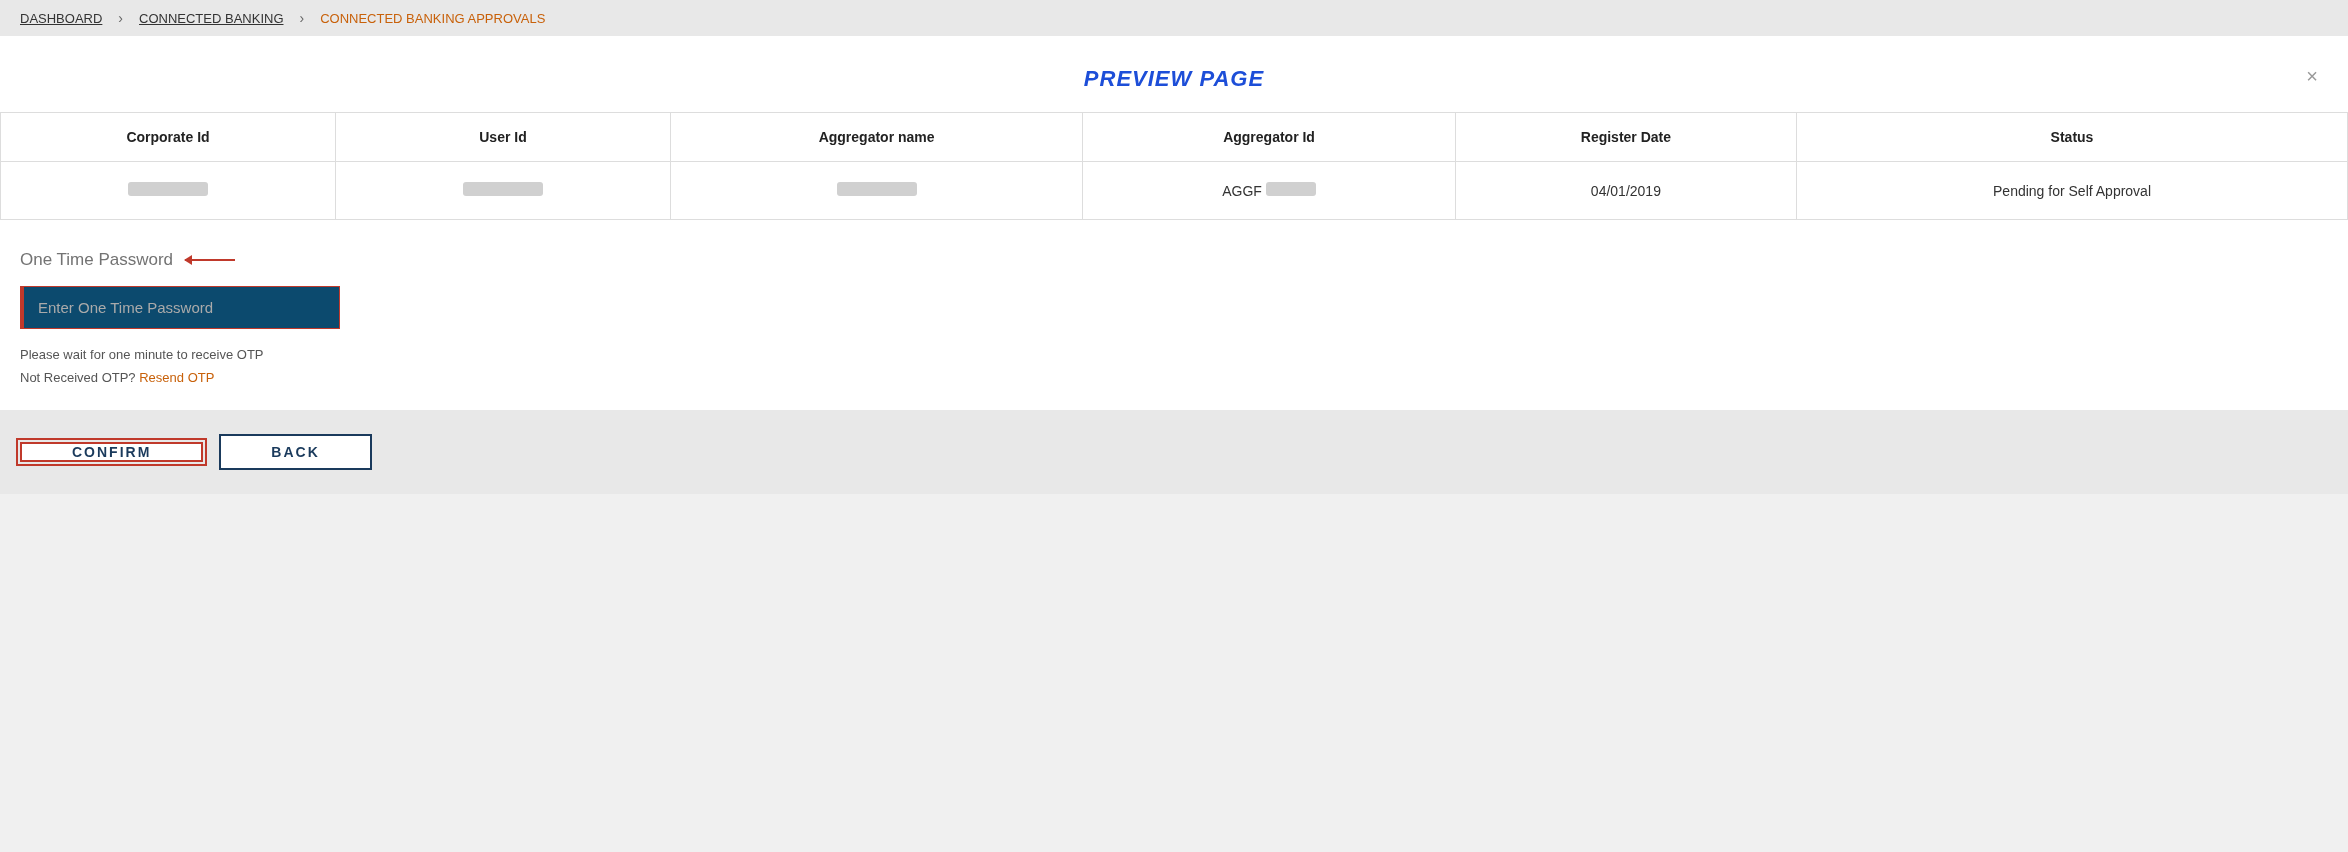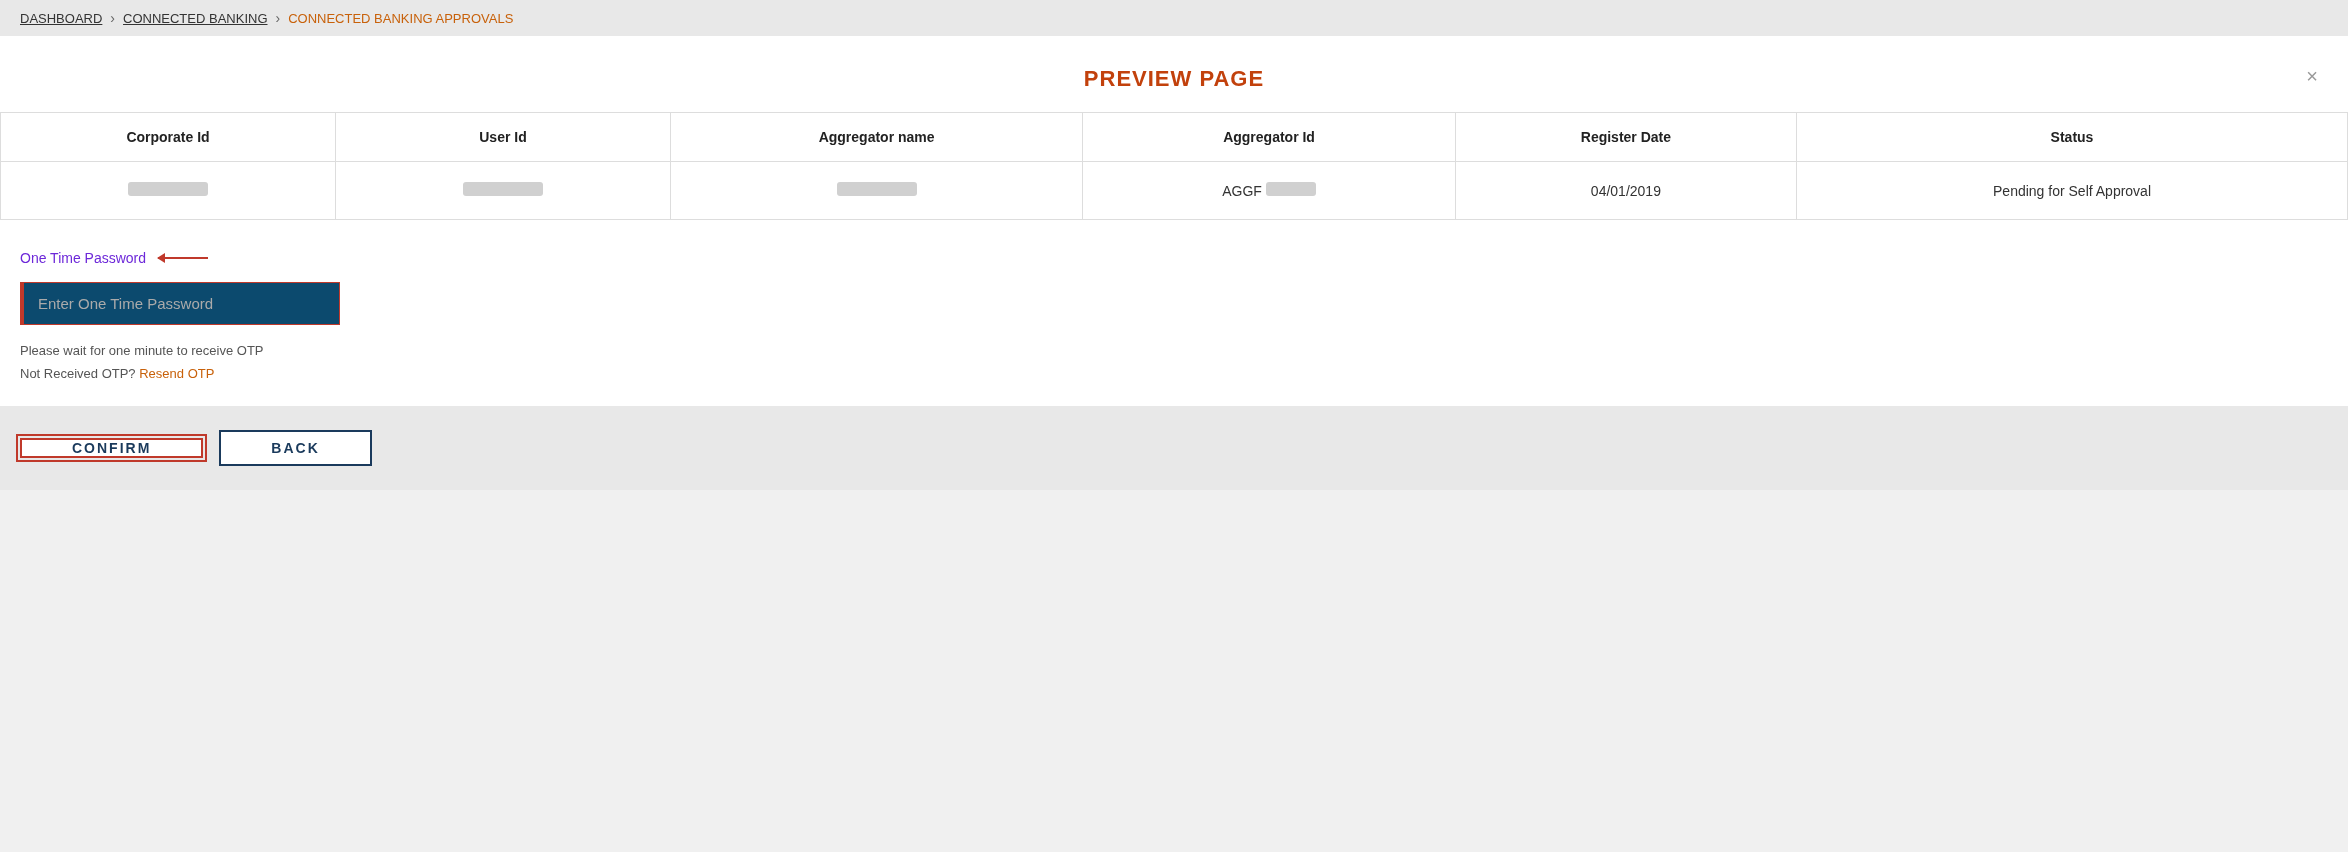--- a/index.html
+++ b/index.html
@@ -8,21 +8,21 @@
       background: #f0f0f0;
       min-height: 100vh;
     }
 
     
     .breadcrumb {
       background: #e8e8e8;
       padding: 10px 20px;
       display: flex;
       align-items: center;
-      gap: 8px;
+      gap: 16px;
       font-size: 13px;
       color: #333;
     }
     .breadcrumb-item {
       text-decoration: underline;
       color: #333;
       cursor: pointer;
     }
     .breadcrumb-item.active {
       color: #c8610a;
@@ -44,22 +44,23 @@
 
     
     .page-header {
       text-align: center;
       padding: 30px 20px 20px;
       position: relative;
     }
     .page-title {
       font-size: 22px;
       font-weight: bold;
-      color: #c2410c;
+      color: #1d4ed8;
       letter-spacing: 1px;
+      font-style: italic;
     }
     .close-btn {
       position: absolute;
       right: 30px;
       top: 30px;
       font-size: 20px;
       color: #999;
       cursor: pointer;
       background: none;
       border: none;
@@ -108,22 +109,22 @@
       padding: 30px 20px 20px;
       background: #fff;
     }
     .otp-label-row {
       display: flex;
       align-items: center;
       gap: 12px;
       margin-bottom: 16px;
     }
     .otp-label {
-      font-size: 14px;
-      color: #6d28d9;
+      font-size: 17px;
+      color: #737373;
       font-weight: 400;
     }
     .arrow-indicator {
       display: flex;
       align-items: center;
     }
     .arrow-line {
       height: 2px;
       width: 50px;
       background: #c0392b;

